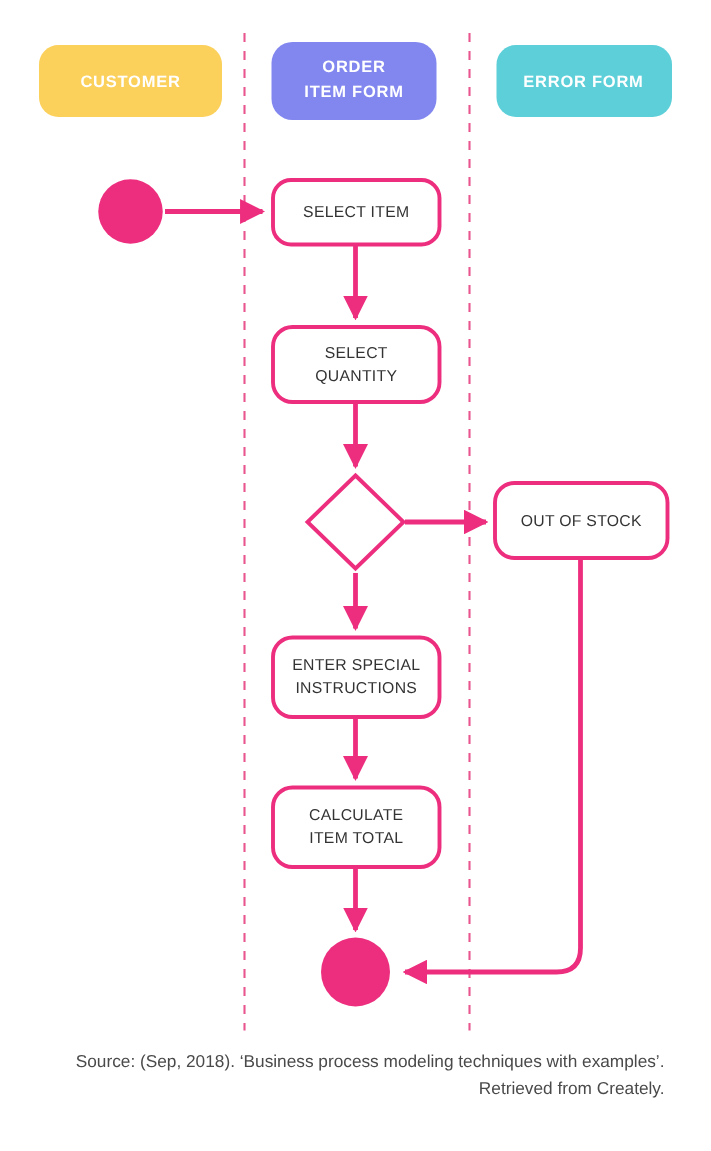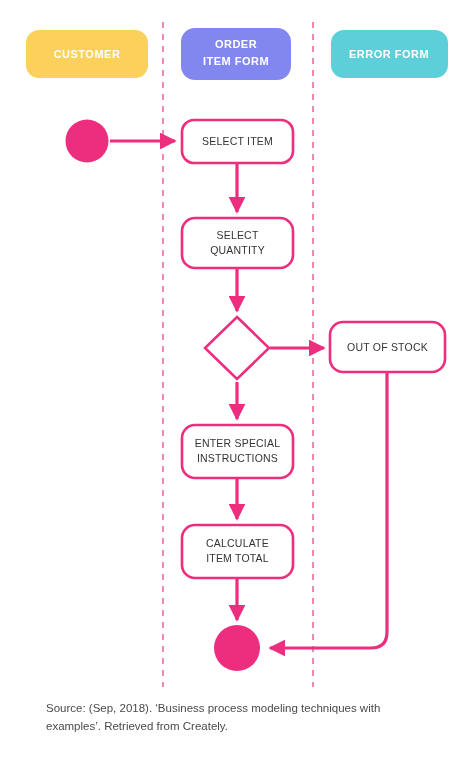--- a/index.html
+++ b/index.html
@@ -44,26 +44,26 @@
     font-size: 10.5px;
     letter-spacing: 0.2px;
     text-anchor: middle;
     dominant-baseline: middle;
   }
   .caption {
     position: absolute;
     left: 0;
     top: 700px;
     width: 474px;
-    text-align: left;
+    text-align: right;
     font-family: "Liberation Sans", sans-serif;
     font-size: 11.5px;
     line-height: 1.55;
     color: #4a4a4a;
-    padding: 0 46px;
+    padding: 0 31px;
     box-sizing: border-box;
   }
 </style>
 </head>
 <body>
 
 <div id="stage">
 
   <svg id="diagram-svg" viewBox="0 0 474 700">
     <defs>

